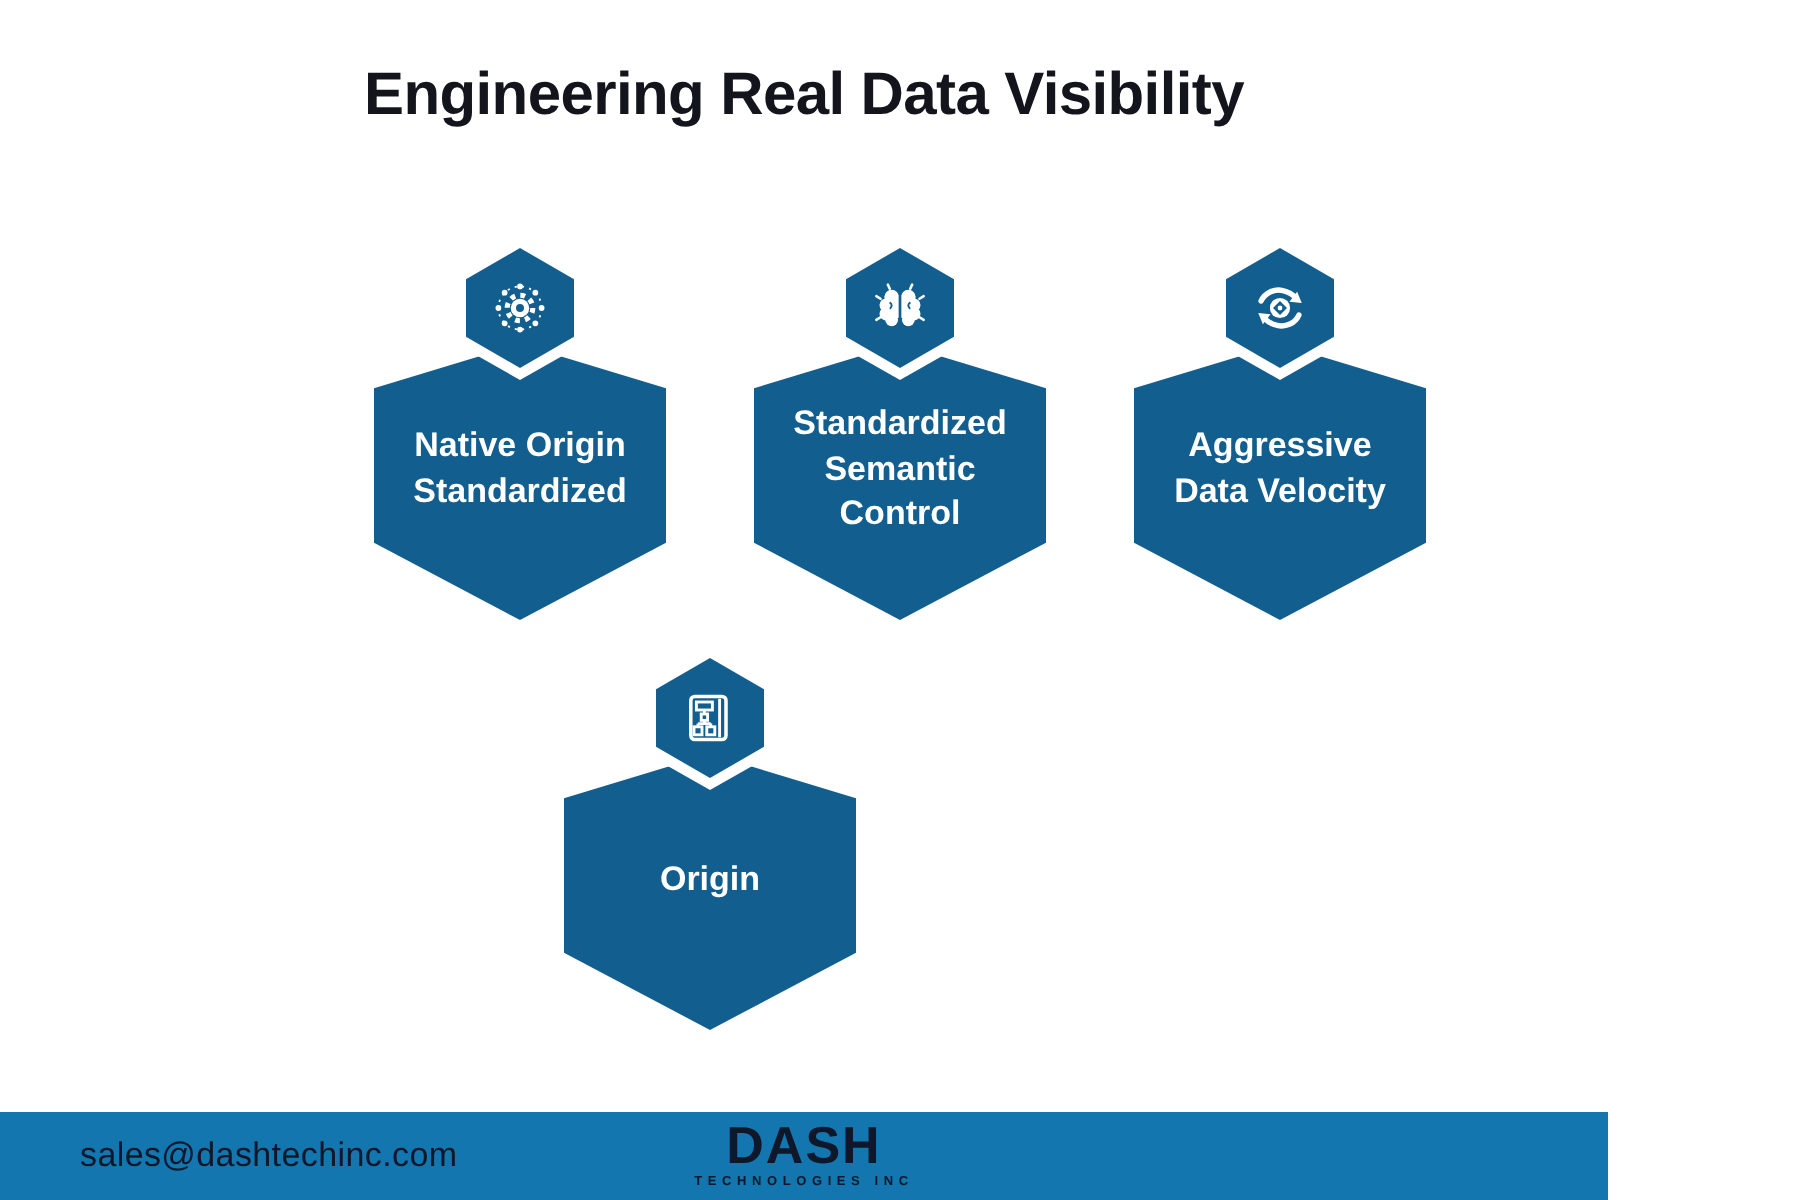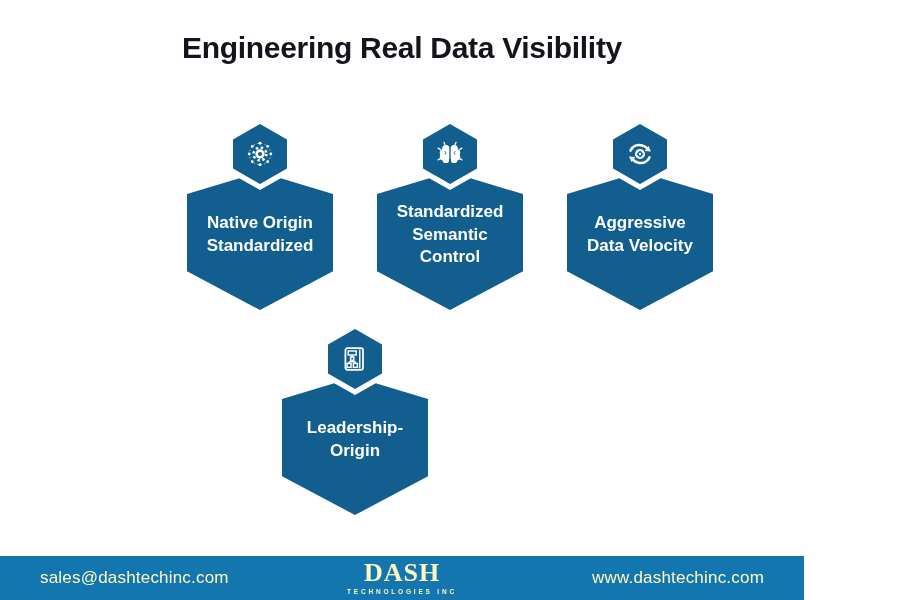--- a/index.html
+++ b/index.html
@@ -39,28 +39,28 @@
   .hex-label{
     position:absolute;left:3px;top:54px;width:146px;height:138px;
     display:flex;flex-direction:column;align-items:center;justify-content:center;
     padding-bottom:12px;box-sizing:border-box;
     color:#ffffff;font-size:17px;font-weight:600;line-height:1.33;text-align:center;
   }
   .hex-label span{display:block;white-space:nowrap;}
   .footer{
     position:absolute;left:0;bottom:0;width:100%;height:44px;background:var(--footer-blue);
     display:flex;align-items:center;justify-content:space-between;
-    padding:0 40px;box-sizing:border-box;color:#fef9c3;
+    padding:0 40px;box-sizing:border-box;color:#0f172a;
   }
   .footer-text{font-size:17px;font-weight:500;letter-spacing:0.2px;}
   .footer-logo{
     position:absolute;left:50%;top:50%;transform:translate(-50%,-52%);
     text-align:center;line-height:1;
   }
-  .logo-main{font-size:26px;font-weight:800;letter-spacing:1px;font-family:Liberation Serif, serif;}
+  .logo-main{font-size:26px;font-weight:800;letter-spacing:1px;}
   .logo-sub{font-size:6.5px;font-weight:600;letter-spacing:2.8px;margin-top:3px;}
 </style>
 </head>
 <body>
 
 <div class="stage">
 
   <div class="page-title">Engineering Real Data Visibility</div>
 
   <div class="hex-card card-1">
@@ -167,28 +167,26 @@
           <line x1="16.5" y1="21.5" x2="16.5" y2="23.5"></line>
           <line x1="12.5" y1="23.5" x2="20.5" y2="23.5"></line>
           <line x1="12.5" y1="23.5" x2="12.5" y2="25.5"></line>
           <line x1="20.5" y1="23.5" x2="20.5" y2="25.5"></line>
           <rect x="10" y="25.5" width="5" height="5"></rect>
           <rect x="18" y="25.5" width="5" height="5"></rect>
         </g>
       </svg>
     </div>
     <div class="hex-label">
-      <span>Leadership-</span>
       <span>Origin</span>
     </div>
   </div>
 
 
   <div class="footer">
     <div class="footer-text">sales@dashtechinc.com</div>
     <div class="footer-logo">
       <div class="logo-main">DASH</div>
       <div class="logo-sub">TECHNOLOGIES INC</div>
     </div>
-    <div class="footer-text">www.dashtechinc.com</div>
   </div>
 
 </div>
 
 </body></html>

